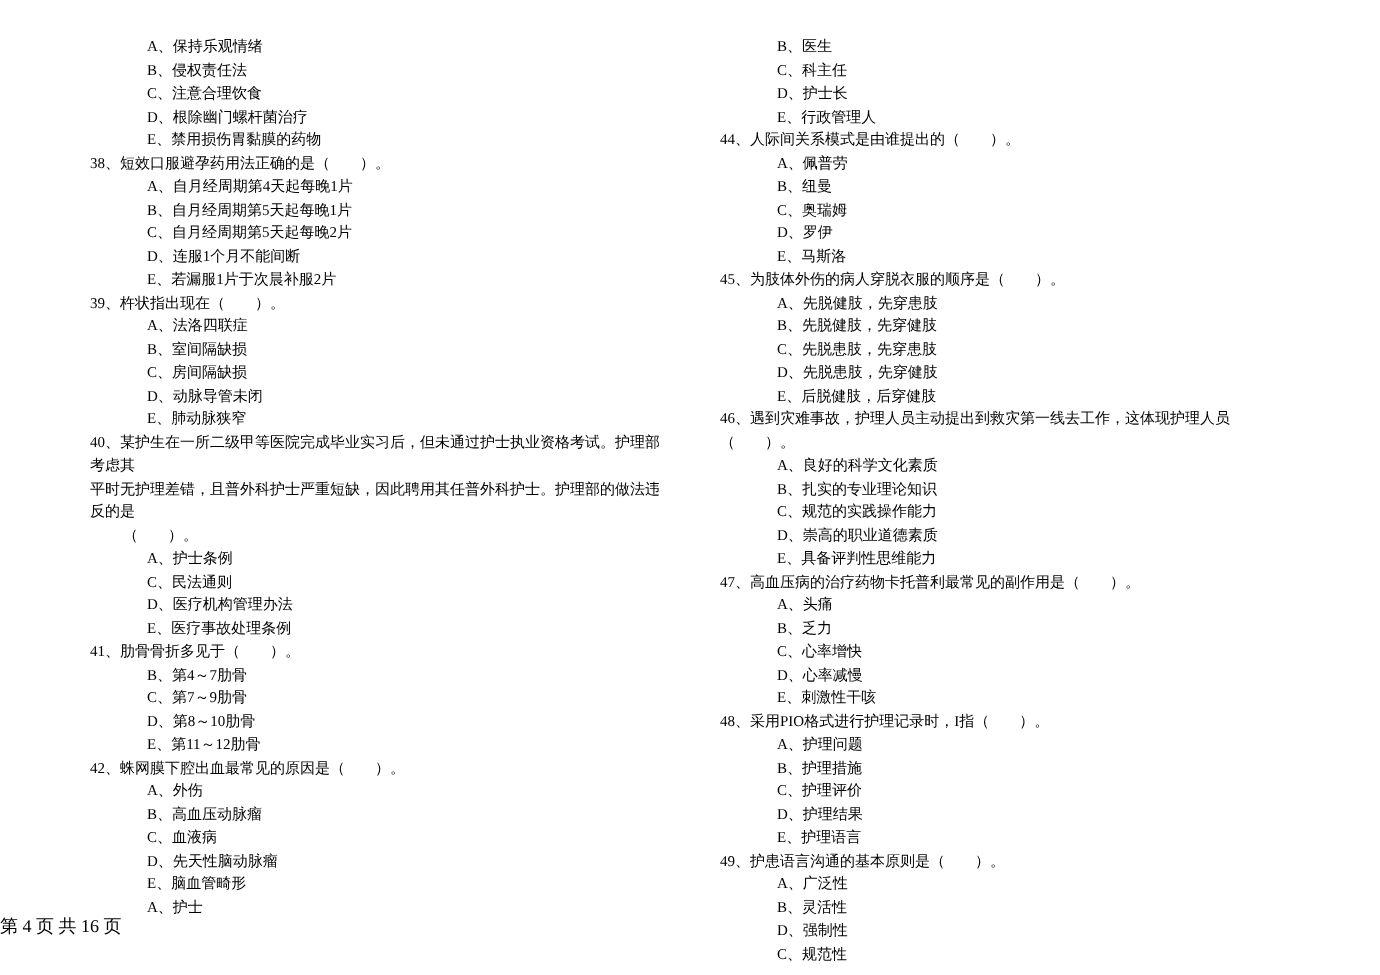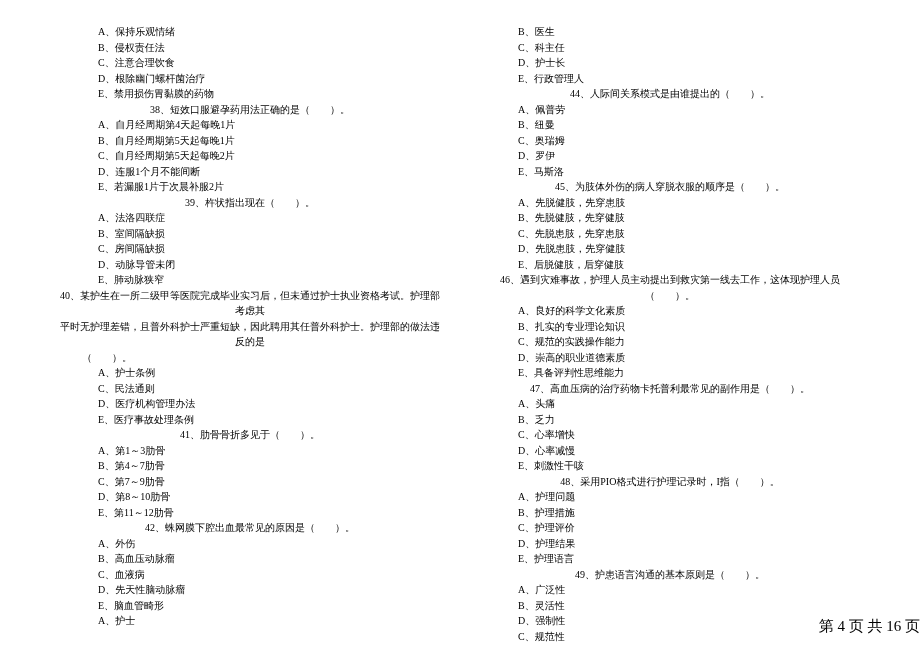--- a/index.html
+++ b/index.html
@@ -28,33 +28,32 @@
       flex-direction: column;
     }
     .option {
       padding-left: 38px;
       line-height: 1.55;
       white-space: nowrap;
     }
     .question {
       padding-left: 0;
       line-height: 1.55;
-      text-align: center;
     }
     .qcont {
       padding-left: 22px;
       line-height: 1.55;
     }
     .footer {
       position: absolute;
-      bottom: 14px;
+      bottom: 24px;
       width: 100%;
       left: 0;
-      text-align: right;
-      font-size: 15px;
+      text-align: left;
+      font-size: 12px;
     }
   </style>
 </head>
 <body>
 
 <div class="columns">
 
   <div class="col">
     <div class="option">A、保持乐观情绪</div>
     <div class="option">B、侵权责任法</div>
@@ -78,21 +77,20 @@
 
     <div class="question">40、某护生在一所二级甲等医院完成毕业实习后，但未通过护士执业资格考试。护理部考虑其</div>
     <div class="question">平时无护理差错，且普外科护士严重短缺，因此聘用其任普外科护士。护理部的做法违反的是</div>
     <div class="qcont">（　　）。</div>
     <div class="option">A、护士条例</div>
     <div class="option">C、民法通则</div>
     <div class="option">D、医疗机构管理办法</div>
     <div class="option">E、医疗事故处理条例</div>
 
     <div class="question">41、肋骨骨折多见于（　　）。</div>
-    <div class="option">A、第1～3肋骨</div>
     <div class="option">B、第4～7肋骨</div>
     <div class="option">C、第7～9肋骨</div>
     <div class="option">D、第8～10肋骨</div>
     <div class="option">E、第11～12肋骨</div>
 
     <div class="question">42、蛛网膜下腔出血最常见的原因是（　　）。</div>
     <div class="option">A、外伤</div>
     <div class="option">B、高血压动脉瘤</div>
     <div class="option">C、血液病</div>
     <div class="option">D、先天性脑动脉瘤</div>

